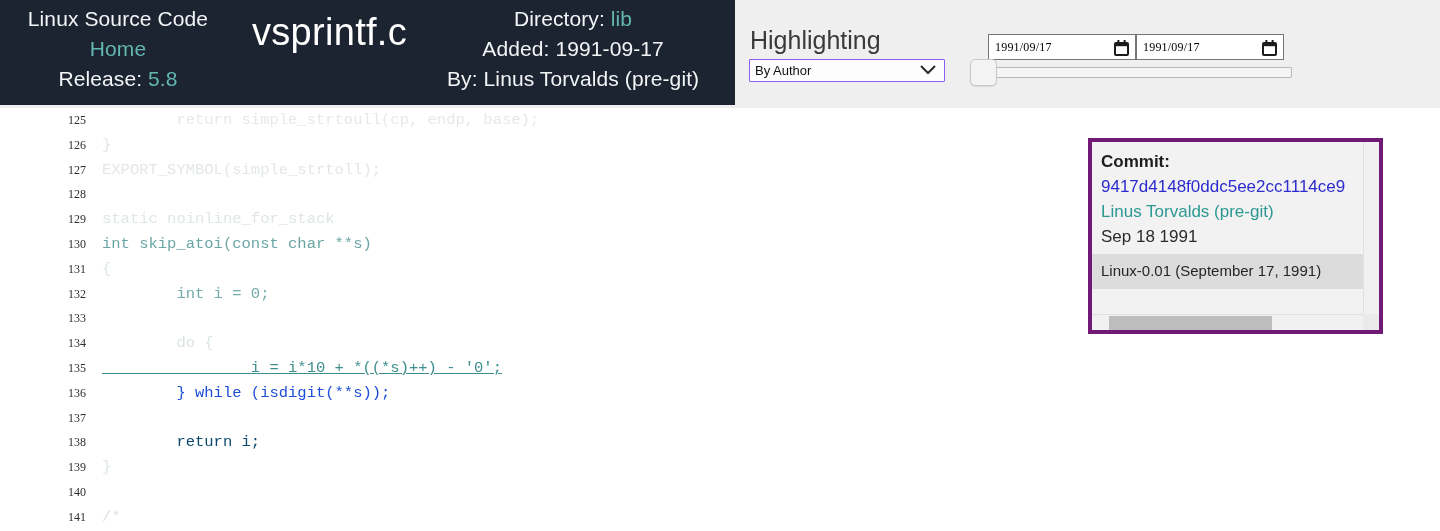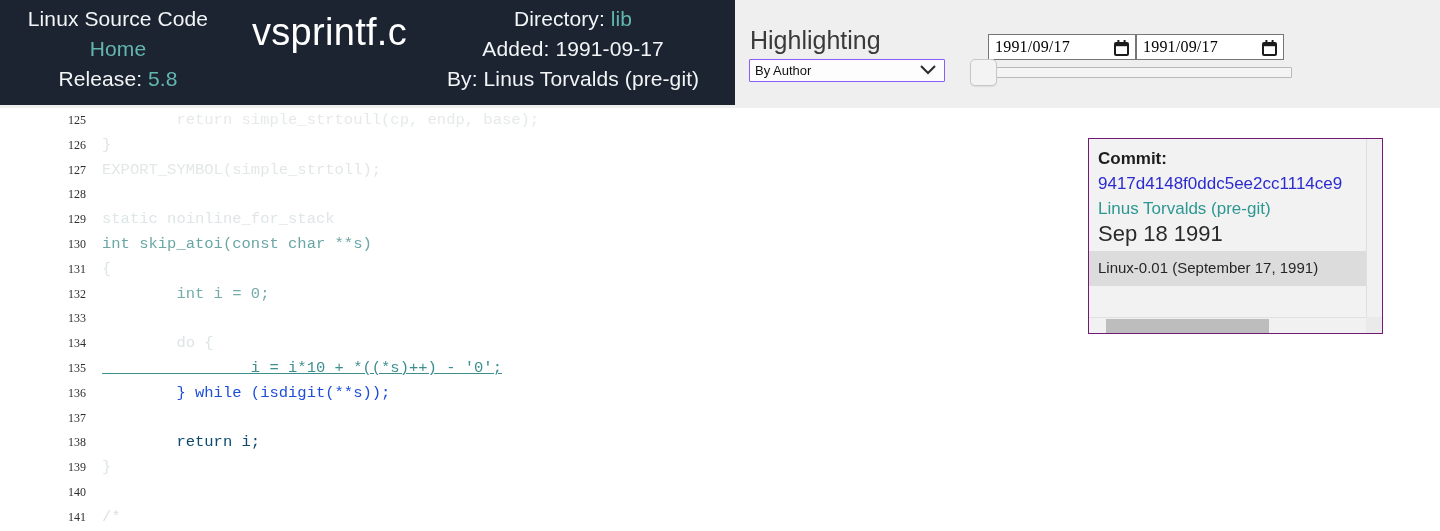--- a/index.html
+++ b/index.html
@@ -61,21 +61,21 @@
   }
   #hl-select-caret {
     position:absolute; left:185px; top:65px;
     width:0; height:0; pointer-events:none;
   }
   #hl-select-caret svg { display:block; }
 
   .date-input {
     position:absolute; top:34px; height:26px; width:148px;
     background:#fff; border:1px solid #767676;
-    font-family:"Liberation Serif", serif; font-size:16px; color:#000;
+    font-family:"Liberation Serif", serif; font-size:12px; color:#000;
     display:flex; align-items:center; padding-left:6px;
   }
   #date-from { left:253px; }
   #date-to   { left:401px; }
   .date-txt { letter-spacing:.2px; }
   .cal-icon { position:absolute; right:6px; top:5px; }
 
   #range-wrap {
     position:absolute; left:235px; top:60px; width:322px; height:26px;
   }
@@ -106,38 +106,38 @@
   .ltext {
     display:inline-block; padding-left:16px;
     font-family:"Liberation Mono", monospace; font-size:15.5px;
     vertical-align:top;
   }
   .ltext.u { text-decoration:underline; }
 
   
   #commit-panel {
     position:absolute; left:1088px; top:138px; width:295px; height:196px;
-    background:#f2f2f2; border:1px solid #701a75;
+    background:#f2f2f2; border:4px solid #701a75;
   }
   #commit-inner {
     position:absolute; left:0; top:0; width:280px; height:180px;
     overflow:hidden; padding:7px 8px 0 9px;
   }
   #commit-title {
     font-size:17px; font-weight:bold; color:#1d1d1d; line-height:25px;
   }
   #commit-hash {
     font-size:17px; color:#2b2bd0; line-height:25px;
     white-space:nowrap; cursor:pointer;
   }
   #commit-author {
     font-size:17px; color:#2d9892; line-height:25px; white-space:nowrap;
   }
   #commit-date {
-    font-size:22px; color:#2b2b2b; line-height:26px; white-space:nowrap;
+    font-size:17px; color:#2b2b2b; line-height:26px; white-space:nowrap;
   }
   #commit-msg {
     margin-top:4px; margin-left:-9px; margin-right:-8px;
     padding:4px 10px 6px 9px;
     background:#dcdcdc; color:#262626;
     font-size:15px; line-height:25px;
   }
 
   
   #v-scroll {

